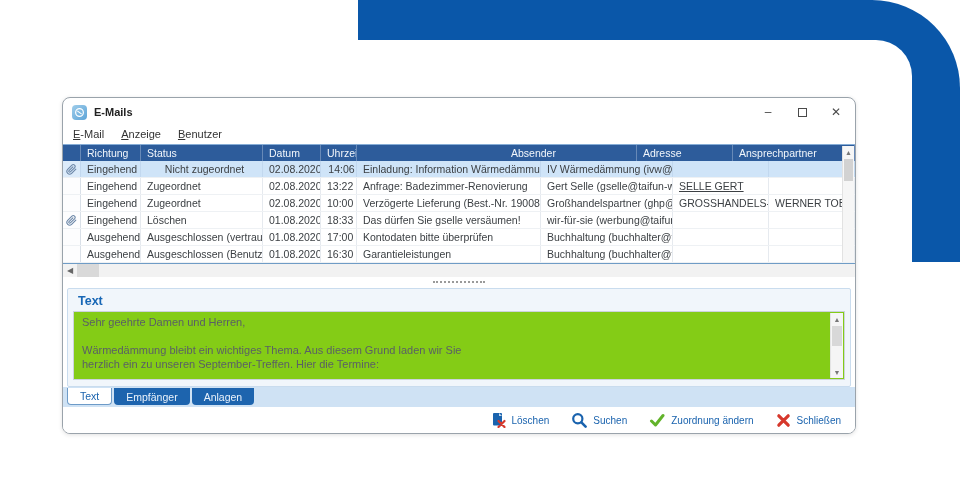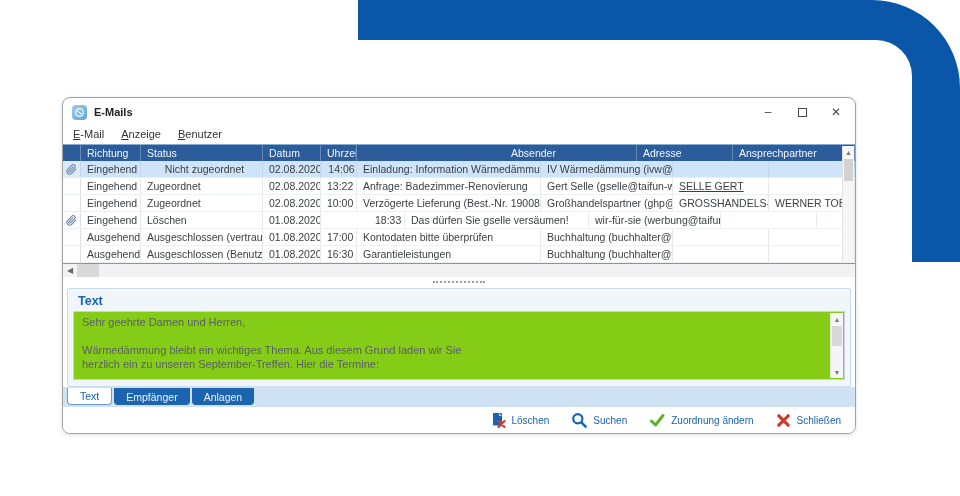--- a/index.html
+++ b/index.html
@@ -164,21 +164,21 @@
           </div>
           <div class="trow">
             <div class="td gutter" style="width: 18px; flex: 0 0 auto;">
               <svg width="11" height="13" viewBox="0 0 24 24">
                 <path d="M21.44 11.05l-9.19 9.19a6 6 0 0 1-8.49-8.49l9.19-9.19a4 4 0 0 1 5.66 5.66l-9.2 9.19a2 2 0 0 1-2.83-2.83l8.49-8.48" fill="none" stroke="#6c87a8" stroke-width="2.4" stroke-linecap="round" stroke-linejoin="round"></path>
               </svg>
             </div>
             <div class="td" style="width: 60px; flex: 0 0 auto;">Eingehend</div>
             <div class="td" style="width: 122px; flex: 0 0 auto;">Löschen</div>
             <div class="td" style="width: 58px; flex: 0 0 auto;">01.08.2020</div>
-            <div class="td" style="width: 36px; flex: 0 0 auto; margin-left: 48px;">18:33</div>
+            <div class="td" style="width: 36px; flex: 0 0 auto;">18:33</div>
             <div class="td" style="width: 184px; flex: 0 0 auto;">Das dürfen Sie gselle versäumen!</div>
             <div class="td" style="width: 132px; flex: 0 0 auto;">wir-für-sie (werbung@taifun-w</div>
             <div class="td" style="width: 96px; flex: 0 0 auto;"></div>
             <div class="td" style="flex: 1 1 0%;"></div>
           </div>
           <div class="trow">
             <div class="td gutter" style="width: 18px; flex: 0 0 auto;"></div>
             <div class="td" style="width: 60px; flex: 0 0 auto;">Ausgehend</div>
             <div class="td" style="width: 122px; flex: 0 0 auto;">Ausgeschlossen (vertraulich)</div>
             <div class="td" style="width: 58px; flex: 0 0 auto;">01.08.2020</div>

